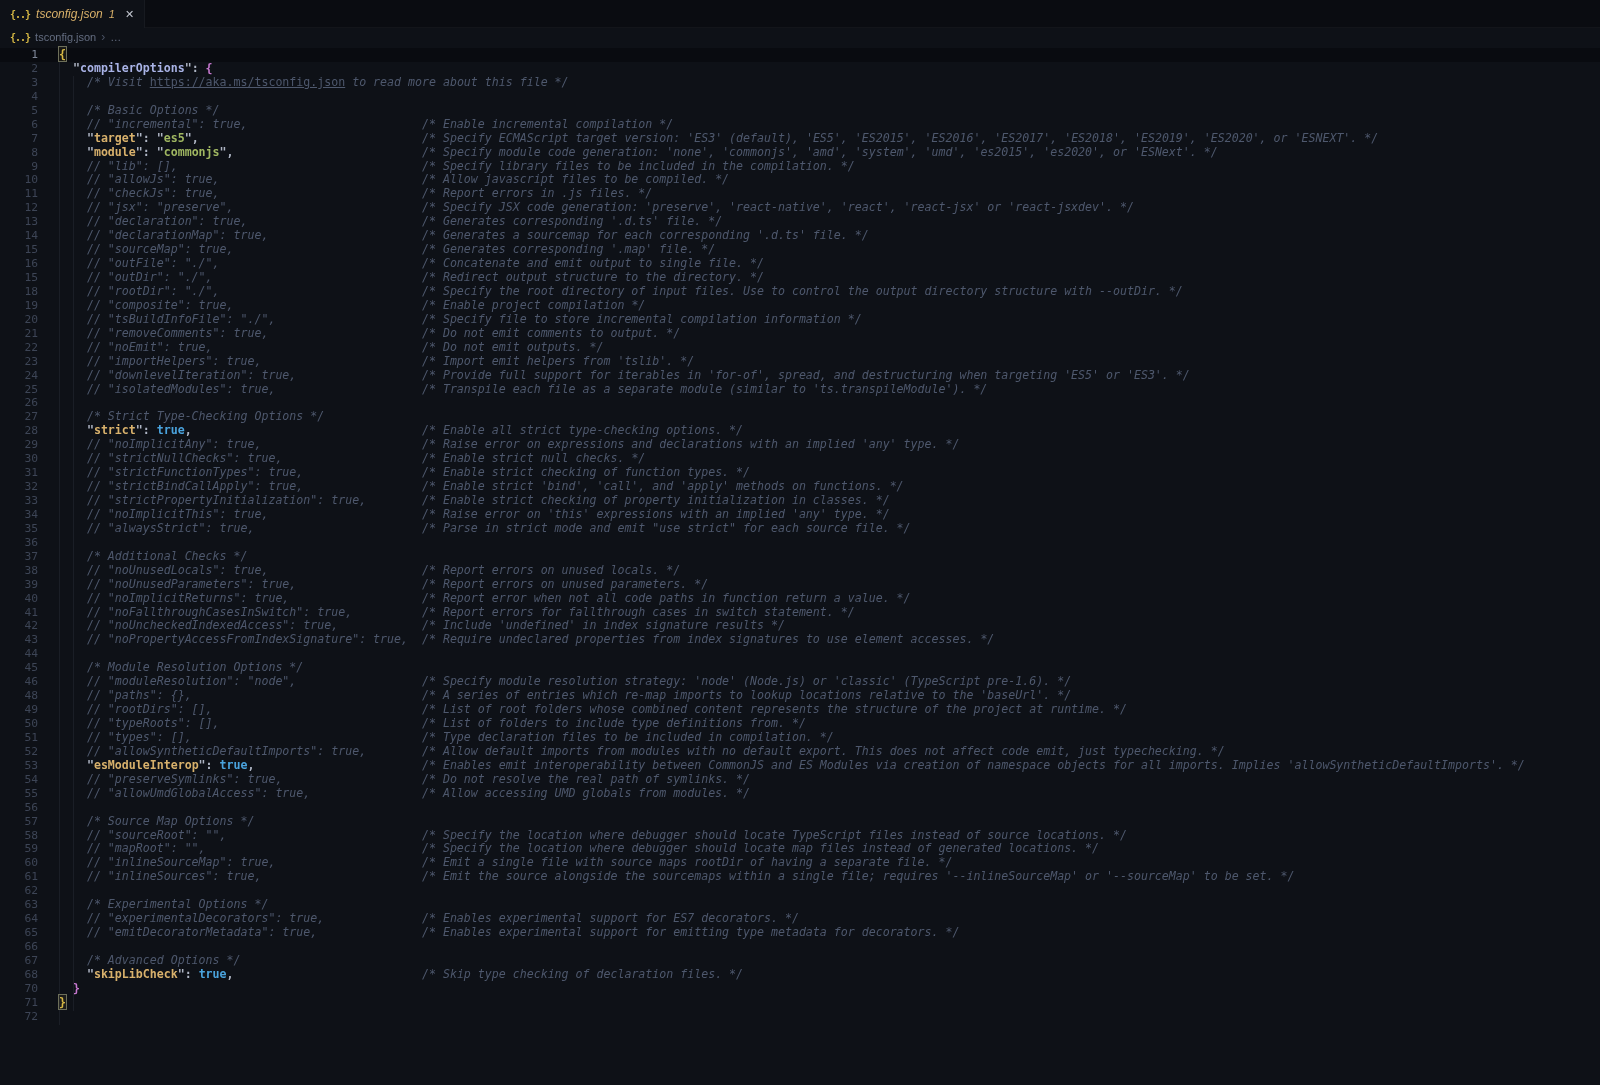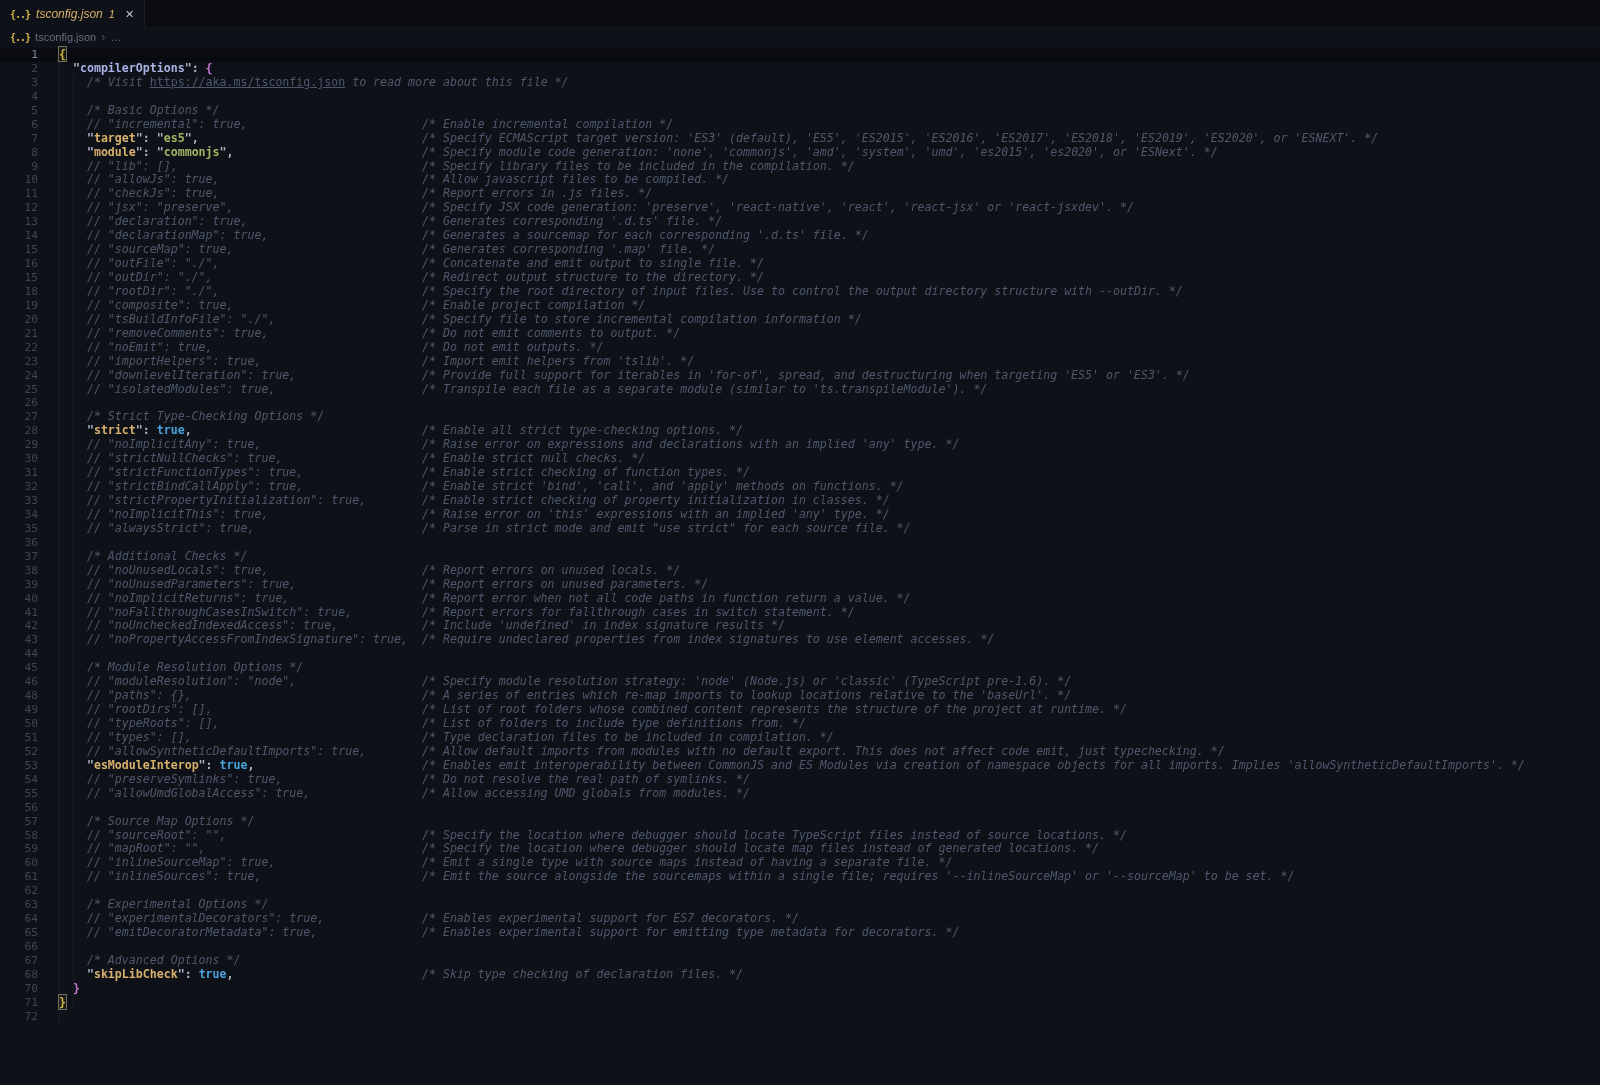--- a/index.html
+++ b/index.html
@@ -116,21 +116,21 @@
       <div class="line"><span class="gutter">50</span><span class="code"><span class="sg-c">    // "typeRoots": [],</span><span class="sg-c">                             /* List of folders to include type definitions from. */</span></span></div>
       <div class="line"><span class="gutter">51</span><span class="code"><span class="sg-c">    // "types": [],</span><span class="sg-c">                                 /* Type declaration files to be included in compilation. */</span></span></div>
       <div class="line"><span class="gutter">52</span><span class="code"><span class="sg-c">    // "allowSyntheticDefaultImports": true,</span><span class="sg-c">        /* Allow default imports from modules with no default export. This does not affect code emit, just typechecking. */</span></span></div>
       <div class="line"><span class="gutter">53</span><span class="code"><span class="sg-p">    "</span><span class="sg-k">esModuleInterop</span><span class="sg-p">": </span><span class="sg-b">true</span><span class="sg-p">,</span><span class="sg-c">                        /* Enables emit interoperability between CommonJS and ES Modules via creation of namespace objects for all imports. Implies 'allowSyntheticDefaultImports'. */</span></span></div>
       <div class="line"><span class="gutter">54</span><span class="code"><span class="sg-c">    // "preserveSymlinks": true,</span><span class="sg-c">                    /* Do not resolve the real path of symlinks. */</span></span></div>
       <div class="line"><span class="gutter">55</span><span class="code"><span class="sg-c">    // "allowUmdGlobalAccess": true,</span><span class="sg-c">                /* Allow accessing UMD globals from modules. */</span></span></div>
       <div class="line"><span class="gutter">56</span><span class="code"></span></div>
       <div class="line"><span class="gutter">57</span><span class="code"><span class="sg-c">    /* Source Map Options */</span></span></div>
       <div class="line"><span class="gutter">58</span><span class="code"><span class="sg-c">    // "sourceRoot": "",</span><span class="sg-c">                            /* Specify the location where debugger should locate TypeScript files instead of source locations. */</span></span></div>
       <div class="line"><span class="gutter">59</span><span class="code"><span class="sg-c">    // "mapRoot": "",</span><span class="sg-c">                               /* Specify the location where debugger should locate map files instead of generated locations. */</span></span></div>
-      <div class="line"><span class="gutter">60</span><span class="code"><span class="sg-c">    // "inlineSourceMap": true,</span><span class="sg-c">                     /* Emit a single type with source maps instead of having a separate file. */</span></span></div>
+      <div class="line"><span class="gutter">60</span><span class="code"><span class="sg-c">    // "inlineSourceMap": true,</span><span class="sg-c">                     /* Emit a single file with source maps rootDir of having a separate file. */</span></span></div>
       <div class="line"><span class="gutter">61</span><span class="code"><span class="sg-c">    // "inlineSources": true,</span><span class="sg-c">                       /* Emit the source alongside the sourcemaps within a single file; requires '--inlineSourceMap' or '--sourceMap' to be set. */</span></span></div>
       <div class="line"><span class="gutter">62</span><span class="code"></span></div>
       <div class="line"><span class="gutter">63</span><span class="code"><span class="sg-c">    /* Experimental Options */</span></span></div>
       <div class="line"><span class="gutter">64</span><span class="code"><span class="sg-c">    // "experimentalDecorators": true,</span><span class="sg-c">              /* Enables experimental support for ES7 decorators. */</span></span></div>
       <div class="line"><span class="gutter">65</span><span class="code"><span class="sg-c">    // "emitDecoratorMetadata": true,</span><span class="sg-c">               /* Enables experimental support for emitting type metadata for decorators. */</span></span></div>
       <div class="line"><span class="gutter">66</span><span class="code"></span></div>
       <div class="line"><span class="gutter">67</span><span class="code"><span class="sg-c">    /* Advanced Options */</span></span></div>
       <div class="line"><span class="gutter">68</span><span class="code"><span class="sg-p">    "</span><span class="sg-k">skipLibCheck</span><span class="sg-p">": </span><span class="sg-b">true</span><span class="sg-p">,</span><span class="sg-c">                           /* Skip type checking of declaration files. */</span></span></div>
       <div class="line"><span class="gutter">70</span><span class="code"><span class="sg-p">  </span><span class="sg-m">}</span></span></div>
       <div class="line"><span class="gutter">71</span><span class="code"><span class="sg-gx">}</span></span></div>

